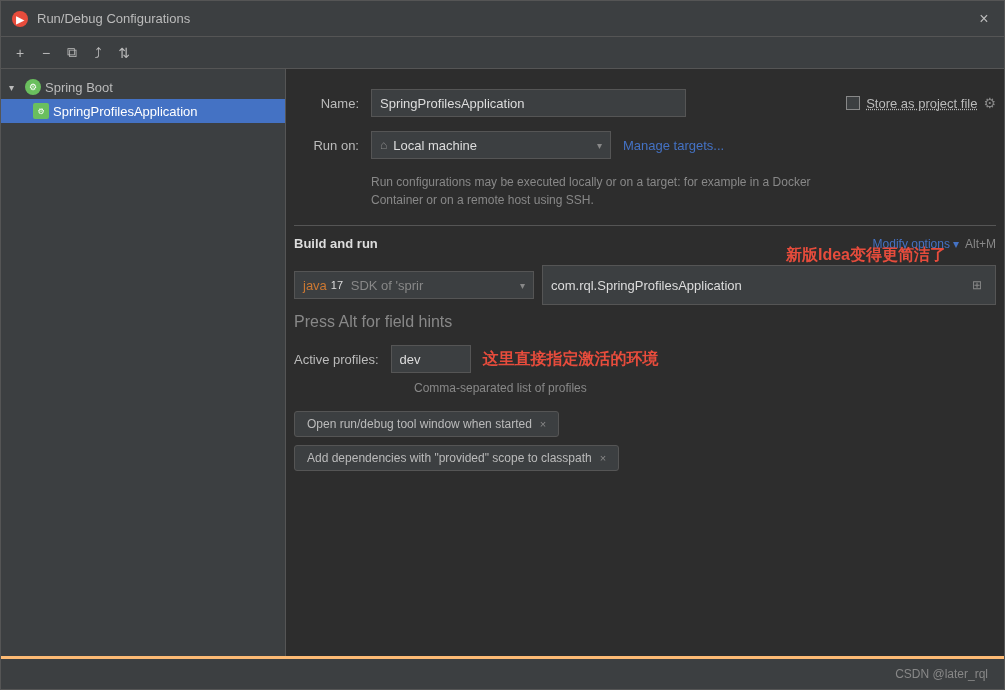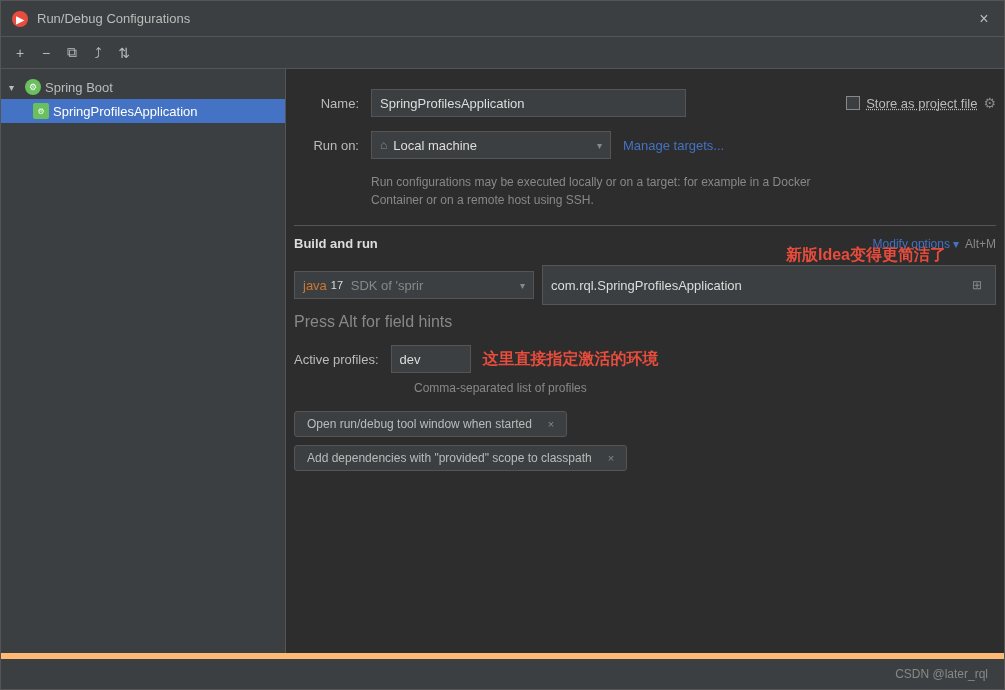--- a/index.html
+++ b/index.html
@@ -411,35 +411,35 @@
       display: inline-flex;
       align-items: center;
       height: 26px;
       background: #3c3f41;
       border: 1px solid #555;
       color: #bbb;
       padding: 0 12px;
       font-size: 12px;
       cursor: pointer;
       border-radius: 3px;
-      gap: 16px;
+      gap: 8px;
       margin-bottom: 8px;
     }
 
     .tag-button .close-x {
       color: #888;
       font-size: 11px;
     }
 
     .bottom-bar {
       display: flex;
       align-items: center;
       justify-content: flex-end;
       padding: 8px 16px;
-      border-top: 6px solid #fdba74;
+      border-top: 3px solid #fdba74;
       background: #3c3f41;
       flex-shrink: 0;
       color: #888;
       font-size: 12px;
     }
 
     .divider-line {
       border: none;
       border-top: 1px solid #555;
       margin: 10px 0;

